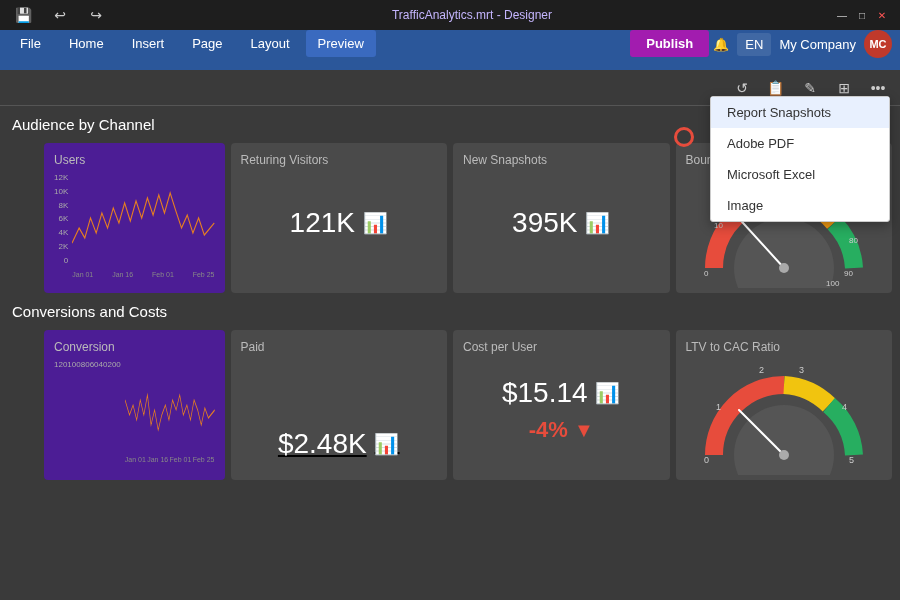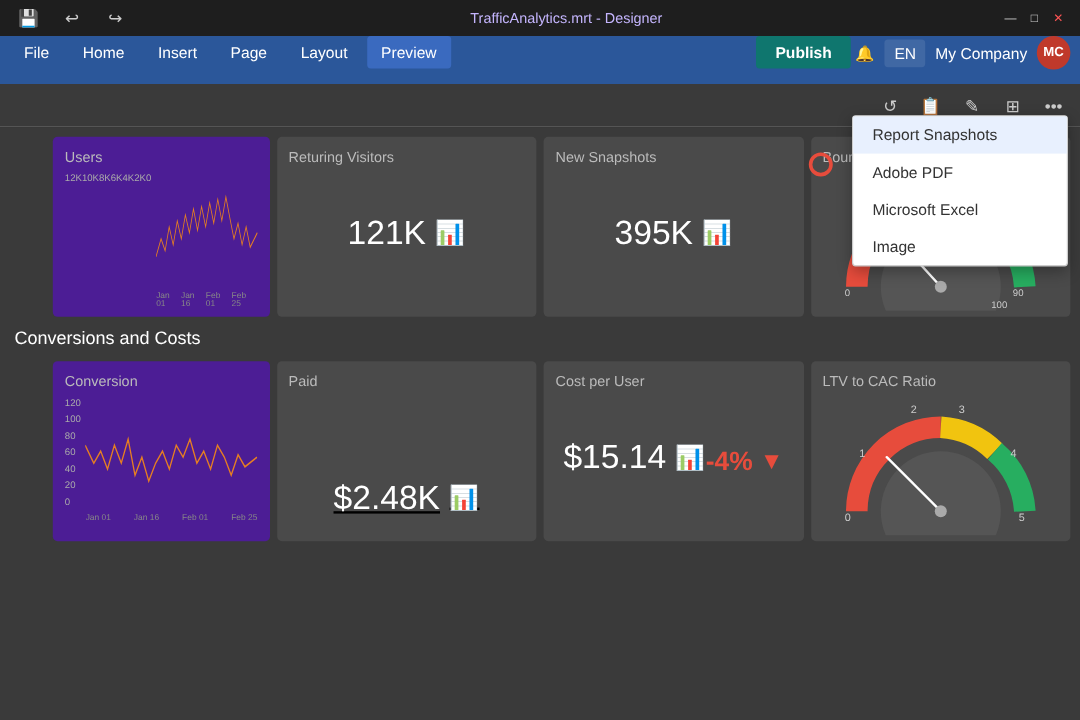--- a/index.html
+++ b/index.html
@@ -37,21 +37,21 @@
     .menu-item {
       color: white;
       padding: 6px 12px;
       font-size: 13px;
       cursor: pointer;
       border-radius: 3px;
     }
     .menu-item.active { background: #3a6abf; }
     .menu-spacer { flex: 1; }
     .publish-btn {
-      background: #0f766e;
+      background: #a21caf;
       color: white;
       padding: 6px 16px;
       font-size: 13px;
       font-weight: bold;
       border: none;
       border-radius: 3px;
       cursor: pointer;
     }
     .menu-right { display: flex; align-items: center; gap: 8px; color: white; font-size: 13px; }
     .lang-btn { background: rgba(255,255,255,0.1); padding: 4px 8px; border-radius: 3px; cursor: pointer; }
@@ -225,26 +225,27 @@
 <div class="dropdown-menu">
   <div class="pointer-indicator"></div>
   <div class="dropdown-item highlighted">Report Snapshots</div>
   <div class="dropdown-item">Adobe PDF</div>
   <div class="dropdown-item">Microsoft Excel</div>
   <div class="dropdown-item">Image</div>
 </div>
 
 <div class="main-content">
 
+  <div class="section-header">Audience by Channel</div>
   <div class="dashboard-grid">
 
     <div class="chart-card">
       <div class="card-title">Users</div>
       <div style="display:flex;height:110px;">
-        <div style="display:flex;flex-direction:row;justify-content:space-between;color:#aaa;font-size:8px;padding-right:4px;padding-bottom:18px;">
+        <div style="display:flex;flex-direction:column;justify-content:space-between;color:#aaa;font-size:8px;padding-right:4px;padding-bottom:18px;align-items:flex-end;">
           <span>12K</span>
           <span>10K</span>
           <span>8K</span>
           <span>6K</span>
           <span>4K</span>
           <span>2K</span>
           <span>0</span>
         </div>
         <div style="flex:1;position:relative;">
           <svg viewBox="0 0 200 90" preserveAspectRatio="none" style="width:100%;height:90px;">
@@ -311,21 +312,21 @@
       </div>
     </div>
   </div>
 
   <div class="section-header">Conversions and Costs</div>
   <div class="dashboard-grid">
 
     <div class="chart-card">
       <div class="card-title">Conversion</div>
       <div style="display:flex;height:110px;">
-        <div style="display:flex;flex-direction:column;justify-content:space-between;color:#aaa;font-size:8px;padding-right:4px;padding-bottom:18px;">
+        <div style="display:flex;justify-content:space-between;color:#aaa;font-size:8px;padding-right:4px;padding-bottom:18px;">
           <span>120</span>
           <span>100</span>
           <span>80</span>
           <span>60</span>
           <span>40</span>
           <span>20</span>
           <span>0</span>
         </div>
         <div style="flex:1;position:relative;">
           <svg viewBox="0 0 200 90" preserveAspectRatio="none" style="width:100%;height:90px;">
@@ -346,21 +347,21 @@
       <div style="display:flex;align-items:flex-end;justify-content:center;height:100px;text-decoration:underline;">
         <div class="card-value">
           <span>$2.48K</span>
           <span class="bar-icon">📊</span>
         </div>
       </div>
     </div>
 
     <div class="card">
       <div class="card-title">Cost per User</div>
-      <div style="display:flex;flex-direction:row;align-items:center;justify-content:center;height:100px;">
+      <div style="display:flex;flex-direction:column;align-items:center;justify-content:center;height:100px;">
         <div class="card-value">
           <span>$15.14</span>
           <span class="bar-icon">📊</span>
         </div>
         <div style="margin-top:8px;display:flex;align-items:center;gap:6px;">
           <span class="metric-negative">-4%</span>
           <span class="arrow-down">▼</span>
         </div>
       </div>
     </div>

